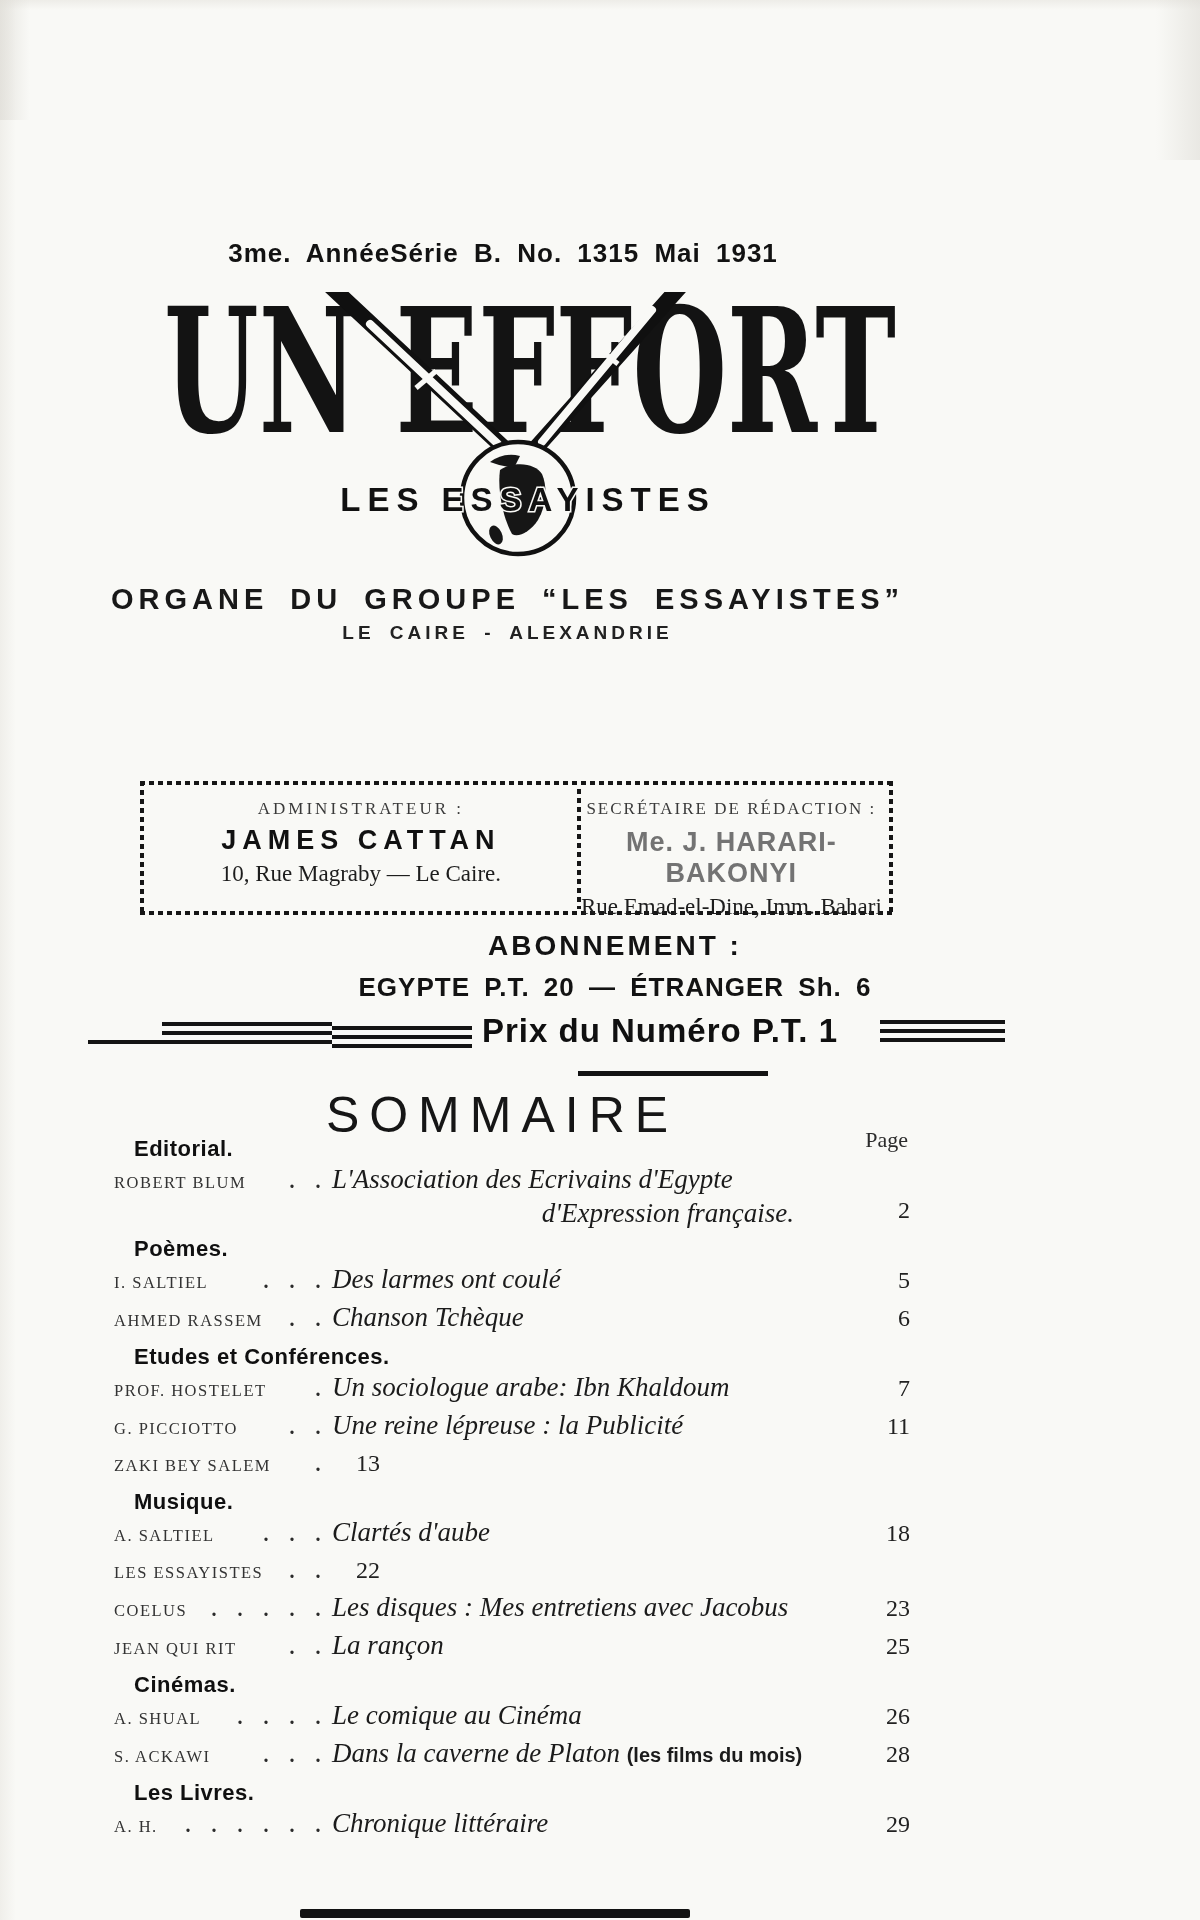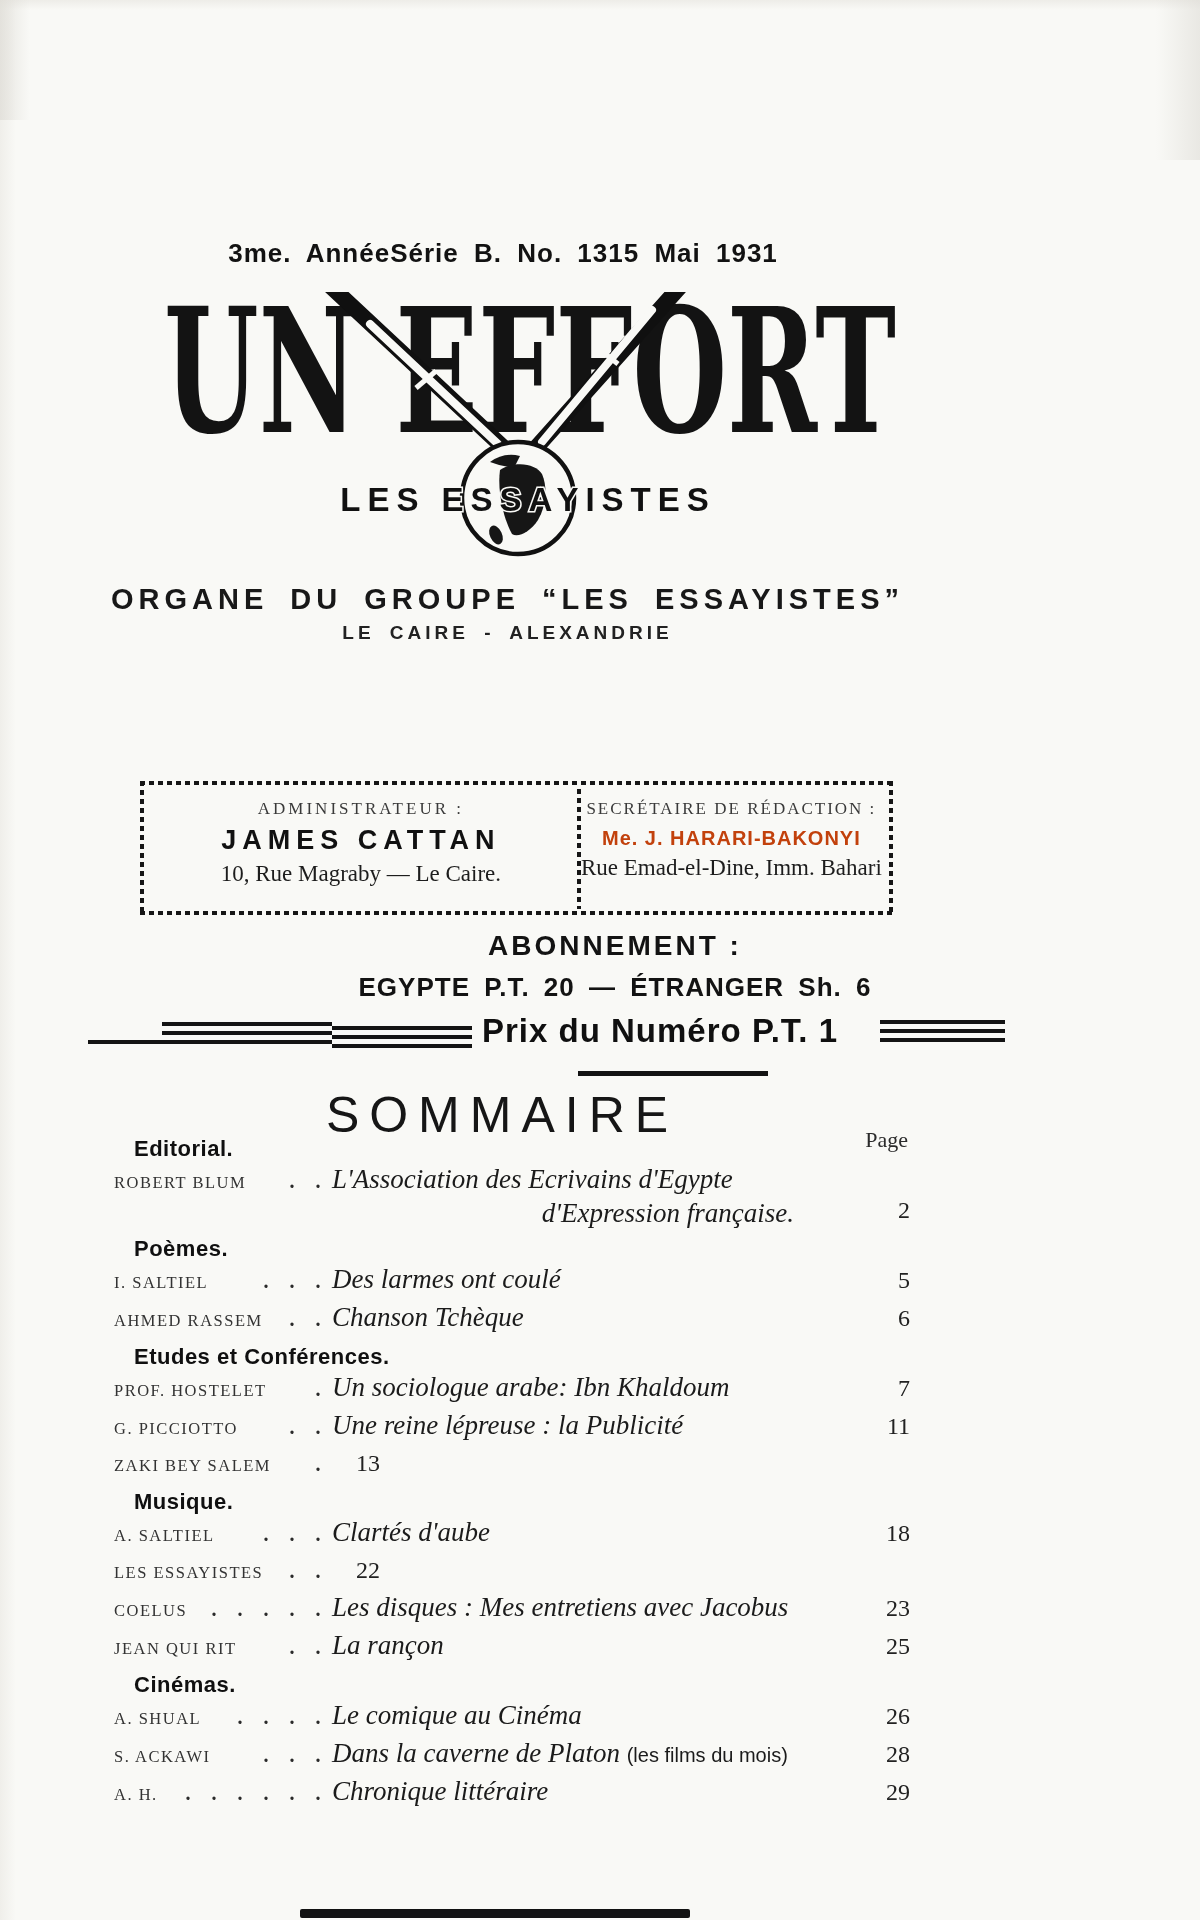--- a/index.html
+++ b/index.html
@@ -30,21 +30,21 @@
   
   .staff-box { position:absolute; left:140px; top:781px; width:753px; height:134px; }
   .dot-h { position:absolute; height:4px; background-image:repeating-linear-gradient(90deg,#161616 0 5px, transparent 5px 9px); }
   .dot-v { position:absolute; width:4px; background-image:repeating-linear-gradient(180deg,#161616 0 5px, transparent 5px 9px); }
   .staff-cols { position:absolute; left:6px; right:6px; top:8px; bottom:6px; display:flex; }
   .staff-col { text-align:center; padding-top:6px; }
   .staff-col.left  { width:58%; }
   .staff-col.right { width:42%; }
   .staff-role { font-family:"Liberation Serif", serif; font-size:17px; letter-spacing:3px; color:#3a3a3a; margin-top:4px; }
   .staff-name-l { font-weight:700; font-size:27px; letter-spacing:6px; margin-top:6px; color:#111; }
-  .staff-name-r { font-weight:700; font-size:20px; letter-spacing:1px; margin-top:8px; color:#c2410c; }
+  .staff-name-r { font-weight:700; font-size:27px; letter-spacing:1px; margin-top:8px; color:#737373; }
   .staff-addr { font-family:"Liberation Serif", serif; font-size:23px; margin-top:5px; color:#1d1d1d; }
 
   
   .abo-wrap { position:absolute; left:180px; top:930px; width:870px; text-align:center; }
   .abo-title { font-weight:700; font-size:28px; letter-spacing:3px; color:#131313; }
   .abo-rates { font-weight:700; font-size:26px; letter-spacing:1px; word-spacing:6px; margin-top:10px; color:#131313; }
   .price-line { position:absolute; left:350px; top:1012px; width:620px; text-align:center;
                 font-weight:700; font-size:33px; letter-spacing:1px; color:#101010; }
   .flourish-bars { position:absolute; height:22px; background-image:repeating-linear-gradient(180deg,#141414 0 4px, transparent 4px 9px); }
   .flourish-dash { position:absolute; height:4px; background:#141414; }
@@ -58,21 +58,21 @@
 
   .toc { position:absolute; left:112px; top:1130px; width:798px; }
   .toc-heading { font-weight:700; font-size:22px; letter-spacing:.5px; line-height:26px; margin:6px 0 0 22px; color:#101010; }
   .toc-heading:first-child { margin-top:6px; }
   .toc-row { display:flex; align-items:baseline; line-height:34px; }
   .toc-author { width:220px; display:flex; justify-content:space-between; align-items:baseline;
                 font-family:"Liberation Serif", serif; font-size:16.5px; letter-spacing:1.5px; color:#333; padding-left:2px; white-space:nowrap; }
   .toc-dots { font-family:"Liberation Serif", serif; font-weight:700; font-size:20px; word-spacing:13px; margin-right:10px; color:#2a2a2a; }
   .toc-titlewrap { flex:1; font-family:"Liberation Serif", serif; font-style:italic; font-size:27px; color:#1b1b1b; }
   .toc-title2 { text-align:right; padding-right:68px; }
-  .toc-note { font-family:"Liberation Sans", sans-serif; font-style:normal; font-weight:400; font-size:20px; }
+  .toc-note { font-family:"Liberation Sans", sans-serif; font-style:normal; font-weight:700; font-size:20px; }
   .toc-page { width:48px; text-align:right; font-family:"Liberation Serif", serif; font-size:24px; color:#222; }
   .toc-row.two-line .toc-page { align-self:flex-end; padding-bottom:3px; }
 
   .scan-bar { position:absolute; left:300px; top:1909px; width:390px; height:9px; background:#121212; border-radius:2px; }
 </style>
 </head>
 <body>
 
 <div class="page">
 
@@ -264,20 +264,21 @@
       <div class="toc-row">
         <div class="toc-author">
           <span class="toc-name">S. ACKAWI</span>
           <span class="toc-dots">. . .</span>
         </div>
         <div class="toc-titlewrap">
           <div class="toc-title1">Dans la caverne de Platon <span class="toc-note">(les films du mois)</span></div>
         </div>
         <div class="toc-page">28</div>
       </div>
+      <div class="toc-heading">Les Livres.</div>
       <div class="toc-row">
         <div class="toc-author">
           <span class="toc-name">A. H.</span>
           <span class="toc-dots">. . . . . .</span>
         </div>
         <div class="toc-titlewrap">
           <div class="toc-title1">Chronique littéraire</div>
         </div>
         <div class="toc-page">29</div>
       </div>

